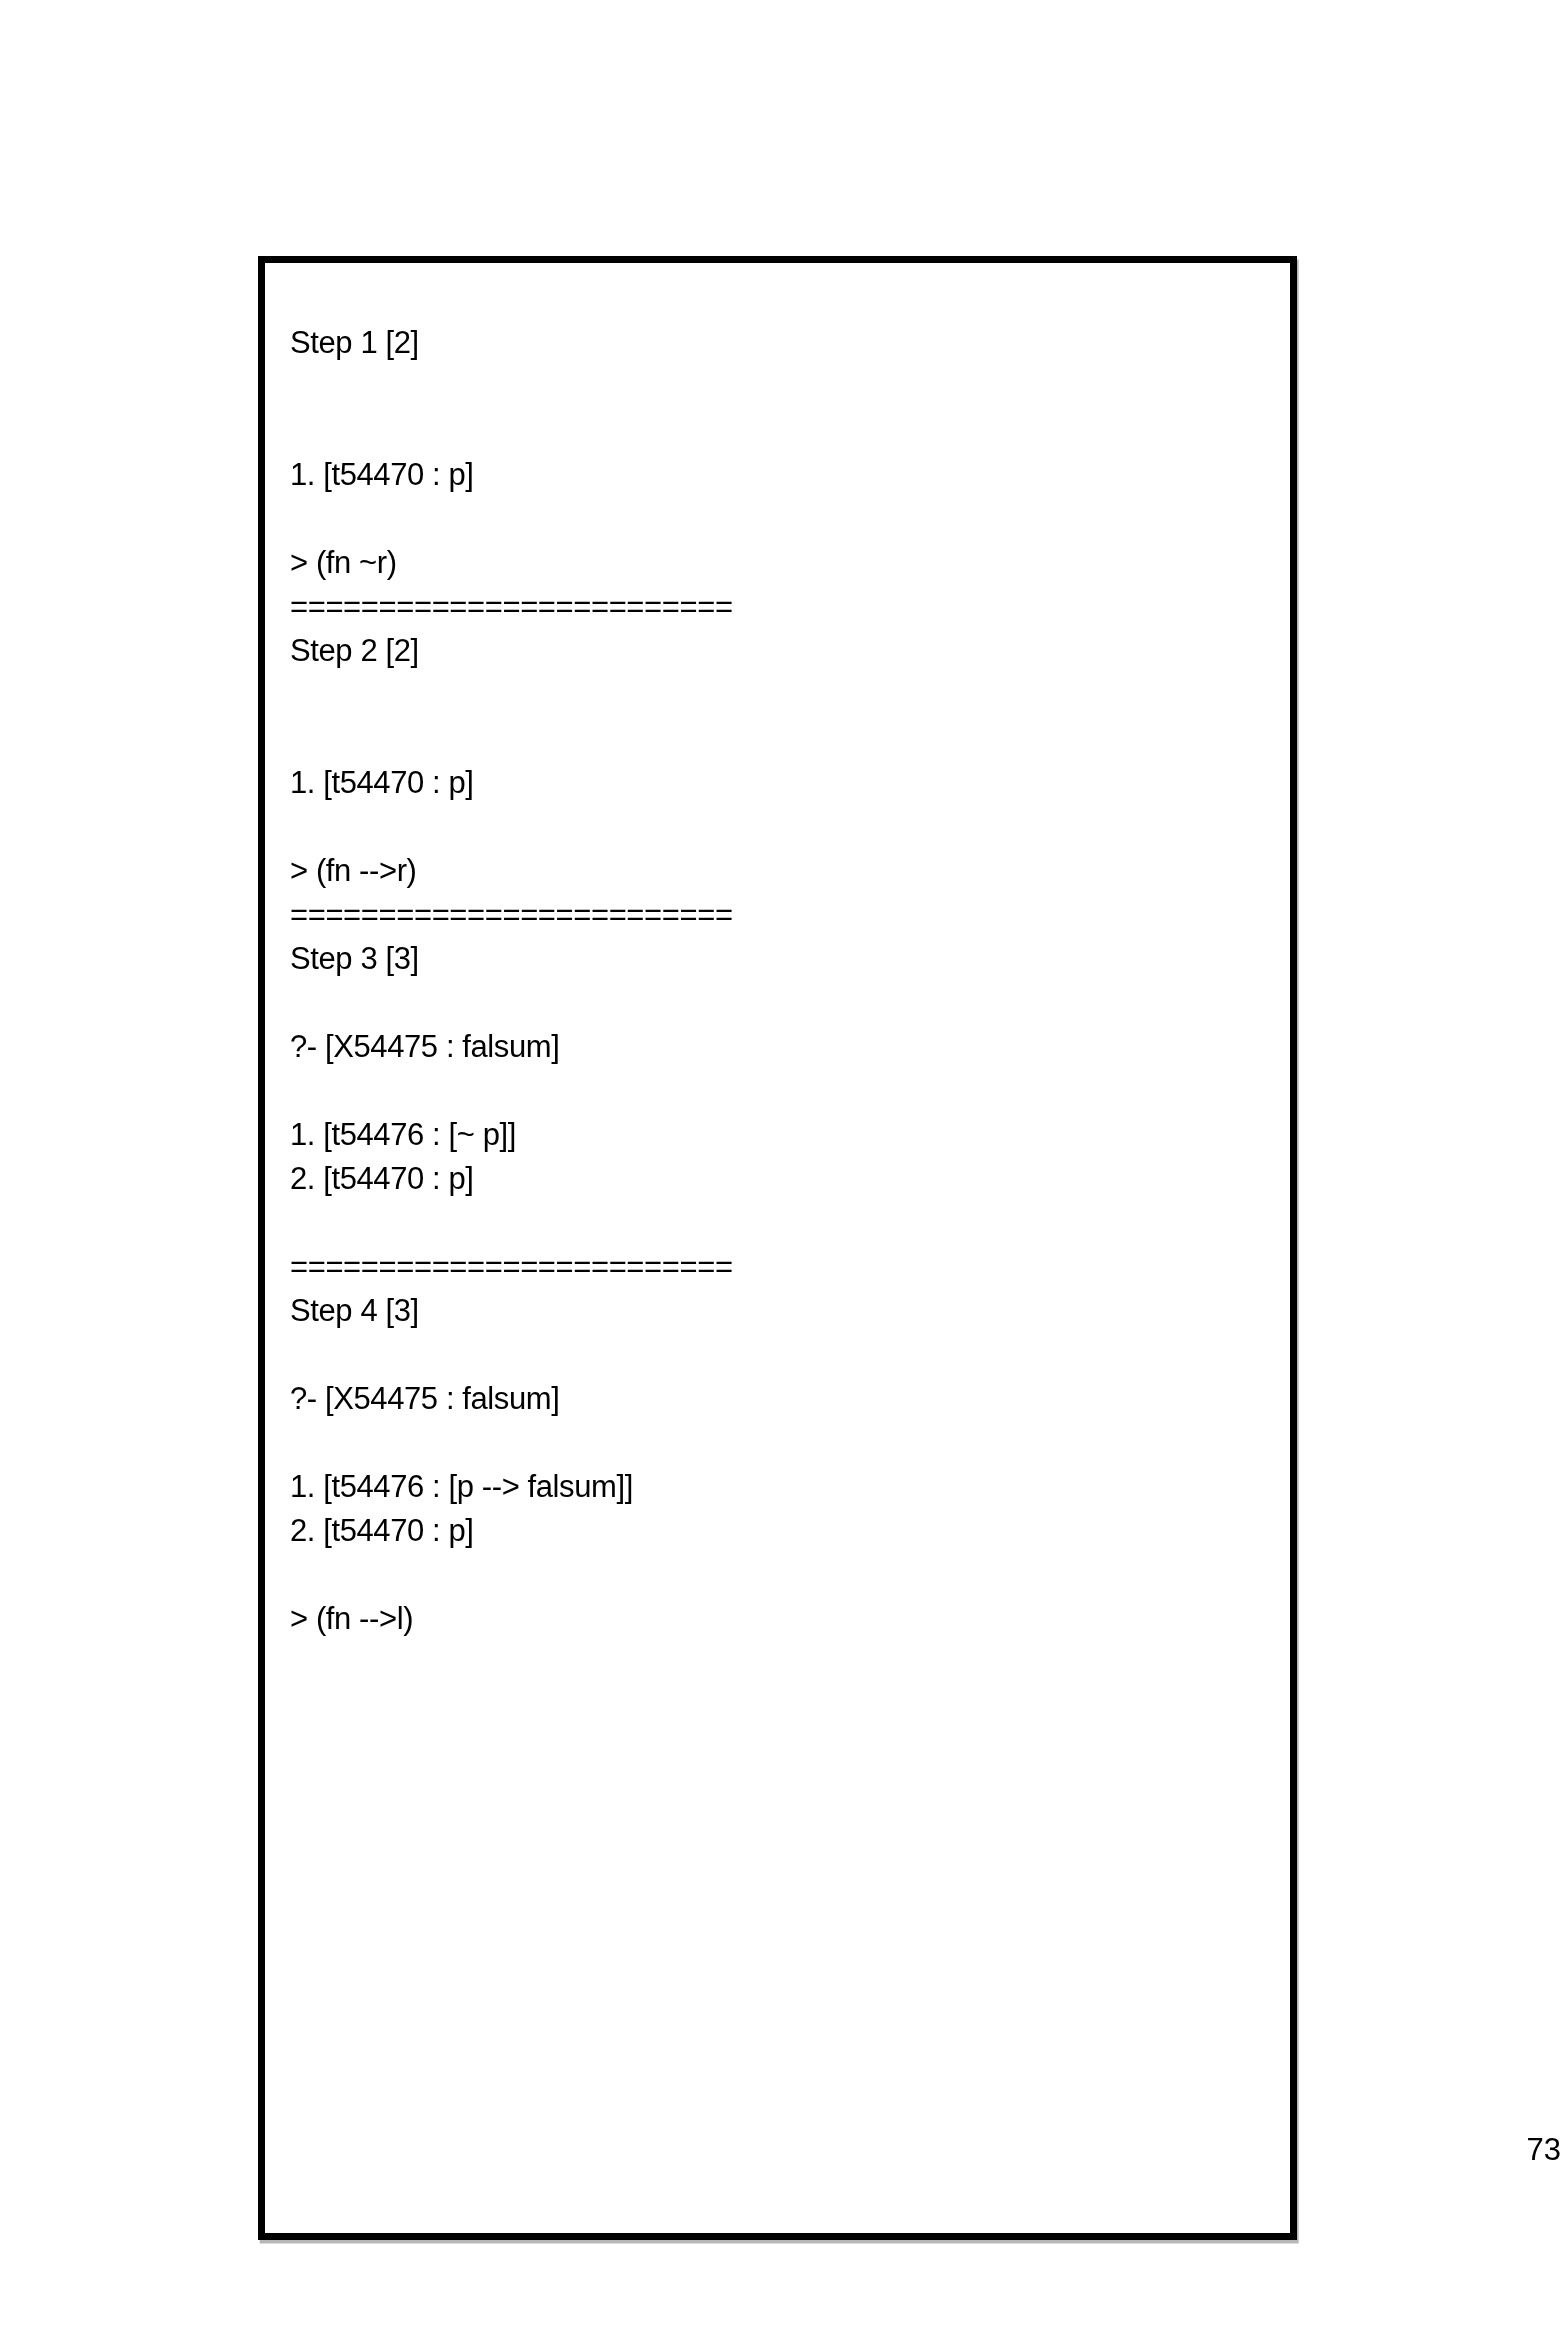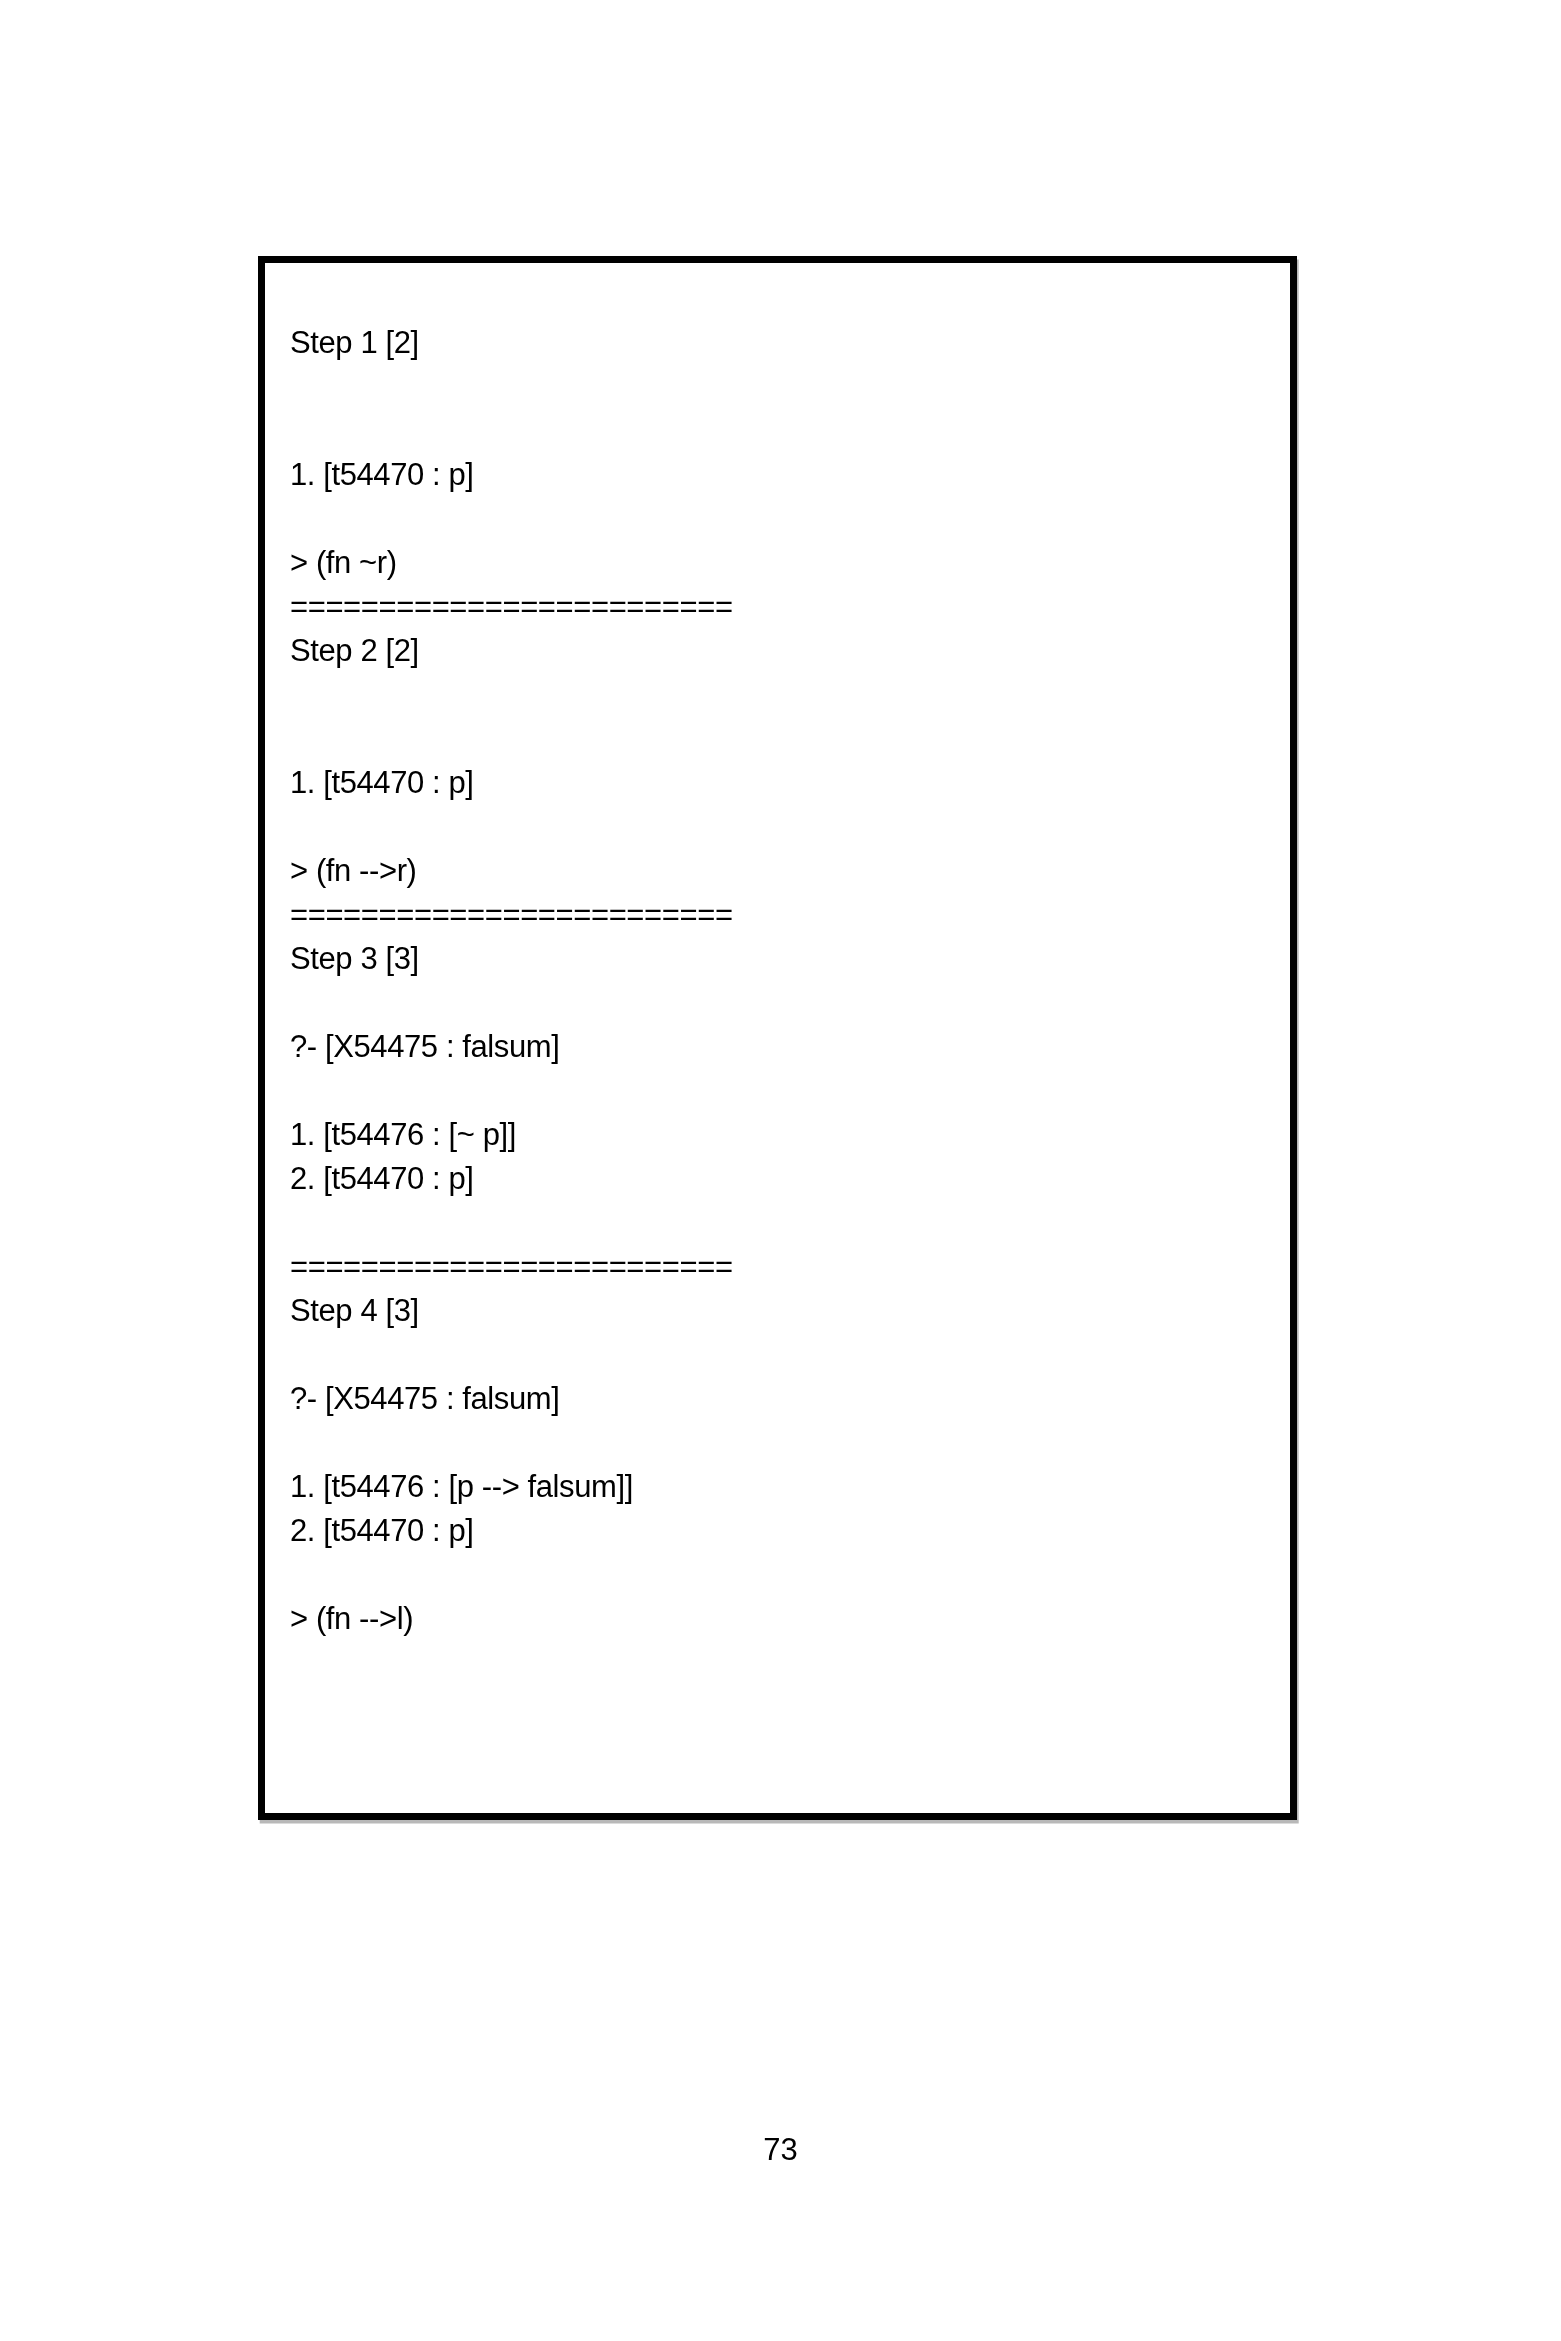--- a/index.html
+++ b/index.html
@@ -12,41 +12,41 @@
     position: relative;
     font-family: "Liberation Sans", sans-serif;
     color: #000000;
     overflow: hidden;
   }
   .proof-box {
     position: absolute;
     left: 258px;
     top: 256px;
     width: 1039px;
-    height: 1564px;
+    height: 1984px;
     border: 7.8px solid #000000;
     background: #ffffff;
     box-shadow: 1.7px 3.5px 0 rgba(125,125,125,0.55);
   }
   .transcript {
     padding: 58px 17.3px 0 25px;
   }
   .line {
     height: 44px;
     line-height: 44px;
     font-size: 31px;
     letter-spacing: -0.4px;
     white-space: pre;
   }
   .page-number {
     position: absolute;
     top: 2128px;
     left: 0;
     width: 100%;
-    text-align: center;
+    text-align: right;
     font-size: 31px;
     line-height: 44px;
   }
 </style>
 </head>
 <body>
 
 <div class="proof-box">
   <div class="transcript">
       <div class="line">Step 1 [2]</div>

